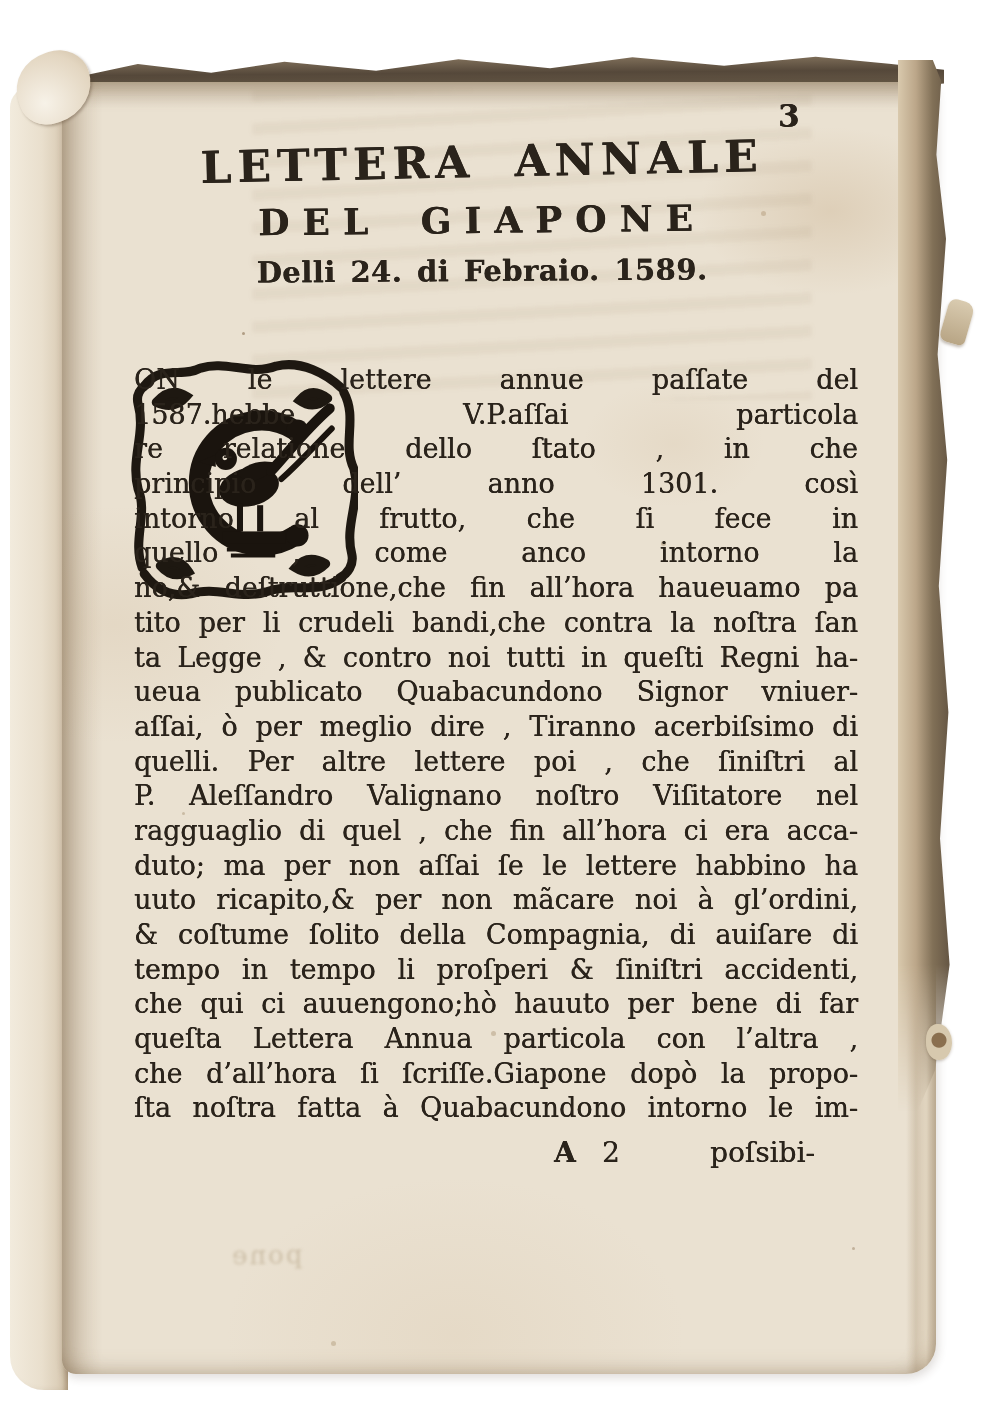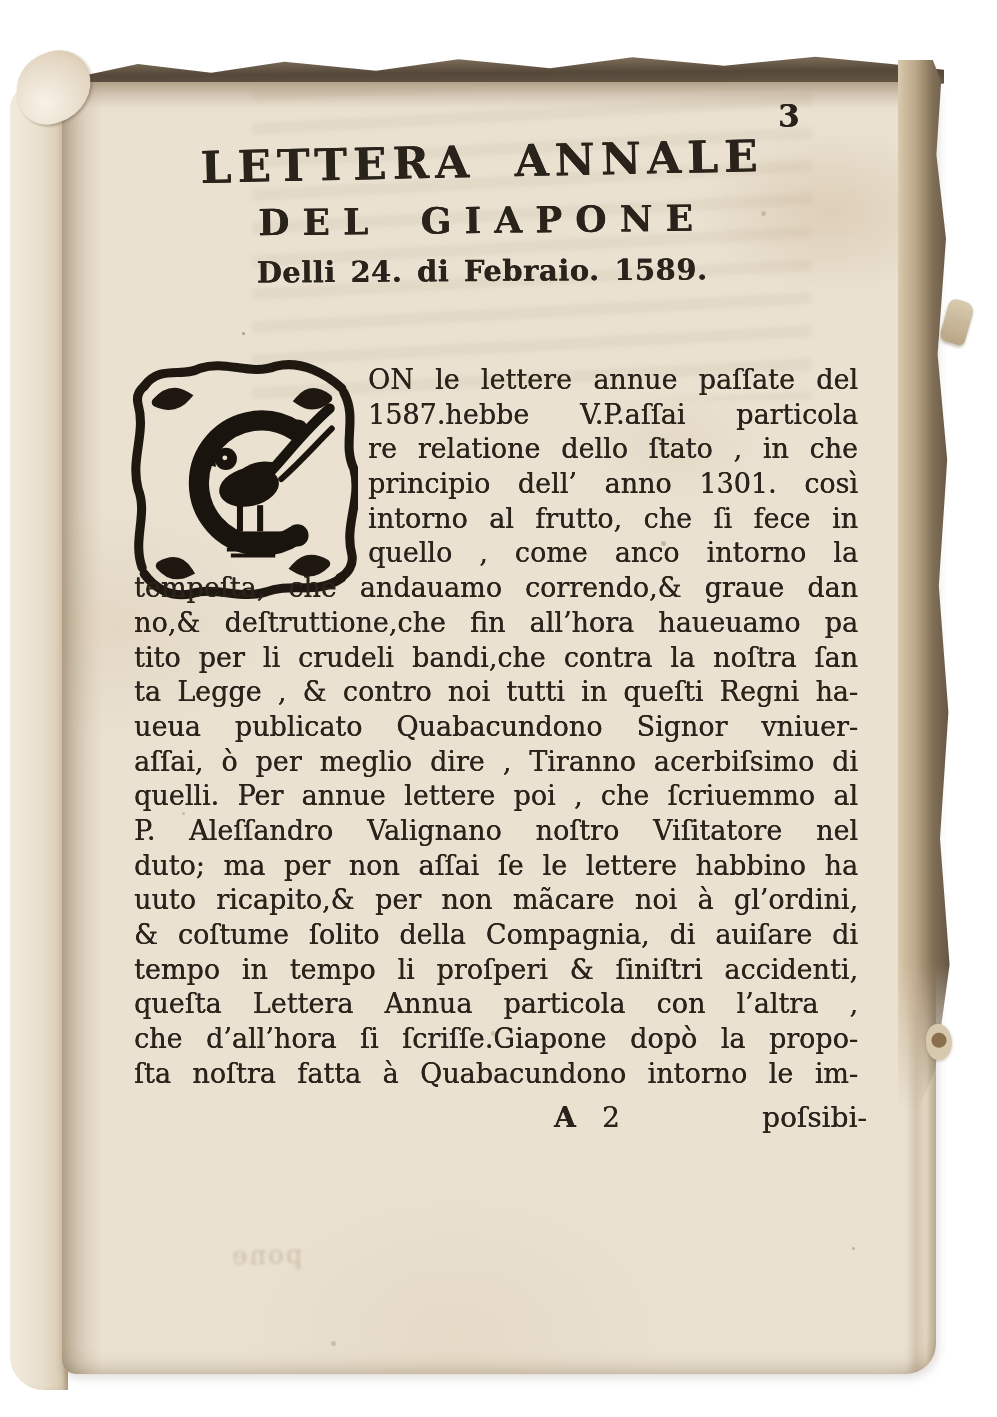--- a/index.html
+++ b/index.html
@@ -96,26 +96,26 @@
   .title1{font-size:44px;font-weight:bold;letter-spacing:6px;word-spacing:18px;transform:rotate(-1.2deg);}
   .title2{font-size:36px;font-weight:bold;letter-spacing:13px;word-spacing:14px;margin-top:12px;transform:rotate(-.6deg);}
   .title3{font-size:29px;font-weight:bold;letter-spacing:.5px;word-spacing:4px;margin-top:13px;transform:rotate(-.4deg);}
   .dropcap{position:absolute;left:68px;top:276px;width:228px;height:246px;}
   .dropcap svg{width:100%;height:100%;}
   .body-block{position:absolute;left:72px;top:281px;width:724px;font-size:27px;}
   .bline{
     height:34.7px;line-height:34.7px;white-space:nowrap;
     text-align:justify;text-align-last:justify;text-justify:inter-word;
   }
-  .bline.indent{margin-left:234px;}
+  .bline.indent{}
   .sr{position:absolute;width:1px;height:1px;overflow:hidden;clip-path:inset(50%);}
   .sig-line{position:relative;height:40px;margin-top:10px;font-size:28px;}
   .sig-letter{position:absolute;left:420px;font-weight:bold;}
   .sig-number{position:absolute;left:468px;}
-  .catchword{position:absolute;left:628px;}
+  .catchword{position:absolute;left:576px;}
 </style>
 </head>
 <body>
 
 <div class="underpage"></div>
 <div class="top-edge"></div>
 
 <div class="page">
   <div class="ghost-top"></div>
   <div class="specks"></div>
@@ -162,32 +162,33 @@
     </svg>
   </div>
 
   <div class="body-block printed">
     <div class="bline indent">ON le lettere annue paſſate del</div>
     <div class="bline indent">1587.hebbe V.P.aſſai particola</div>
     <div class="bline indent">re relatione dello ſtato , in che</div>
     <div class="bline indent">principio dell’ anno 1301. così</div>
     <div class="bline indent">intorno al frutto, che ſi fece in</div>
     <div class="bline indent">quello , come anco intorno la</div>
-    <div class="bline">tempeſta, che andauamo correndo,&amp; graue dan</div>
     <div class="bline">no,&amp; deſtruttione,che fin all’hora haueuamo pa</div>
     <div class="bline">tito per li crudeli bandi,che contra la noſtra ſan</div>
     <div class="bline">ta Legge , &amp; contro noi tutti in queſti Regni ha-</div>
     <div class="bline">ueua publicato Quabacundono Signor vniuer-</div>
     <div class="bline">aſſai, ò per meglio dire , Tiranno acerbiſsimo di</div>
-    <div class="bline">quelli. Per annue lettere poi , che ſcriuemmo al</div>
+    <div class="bline">quelli. Per altre lettere poi , che ſiniſtri al</div>
     <div class="bline">P. Aleſſandro Valignano noſtro Viſitatore nel</div>
+    <div class="bline">ragguaglio di quel , che fin all’hora ci era acca-</div>
     <div class="bline">duto; ma per non aſſai ſe le lettere habbino ha</div>
     <div class="bline">uuto ricapito,&amp; per non mãcare noi à gl’ordini,</div>
     <div class="bline">&amp; coſtume ſolito della Compagnia, di auiſare di</div>
     <div class="bline">tempo in tempo li proſperi &amp; ſiniſtri accidenti,</div>
+    <div class="bline">che qui ci auuengono;hò hauuto per bene di far</div>
     <div class="bline">queſta Lettera Annua particola con l’altra ,</div>
     <div class="bline">che d’all’hora ſi ſcriſſe.Giapone dopò la propo-</div>
     <div class="bline">ſta noſtra fatta à Quabacundono intorno le im-</div>
 
     <div class="sig-line">
       <span class="sig-letter">A</span>
       <span class="sig-number">2</span>
       <span class="catchword">poſsibi-</span>
     </div>
   </div>

